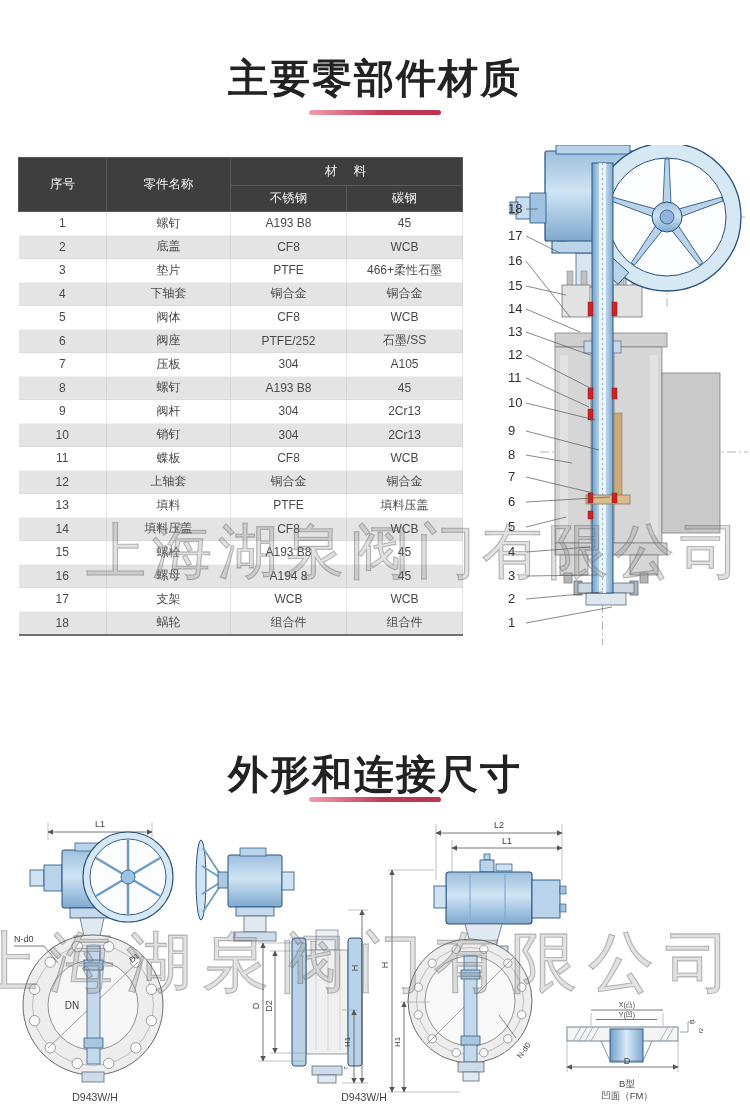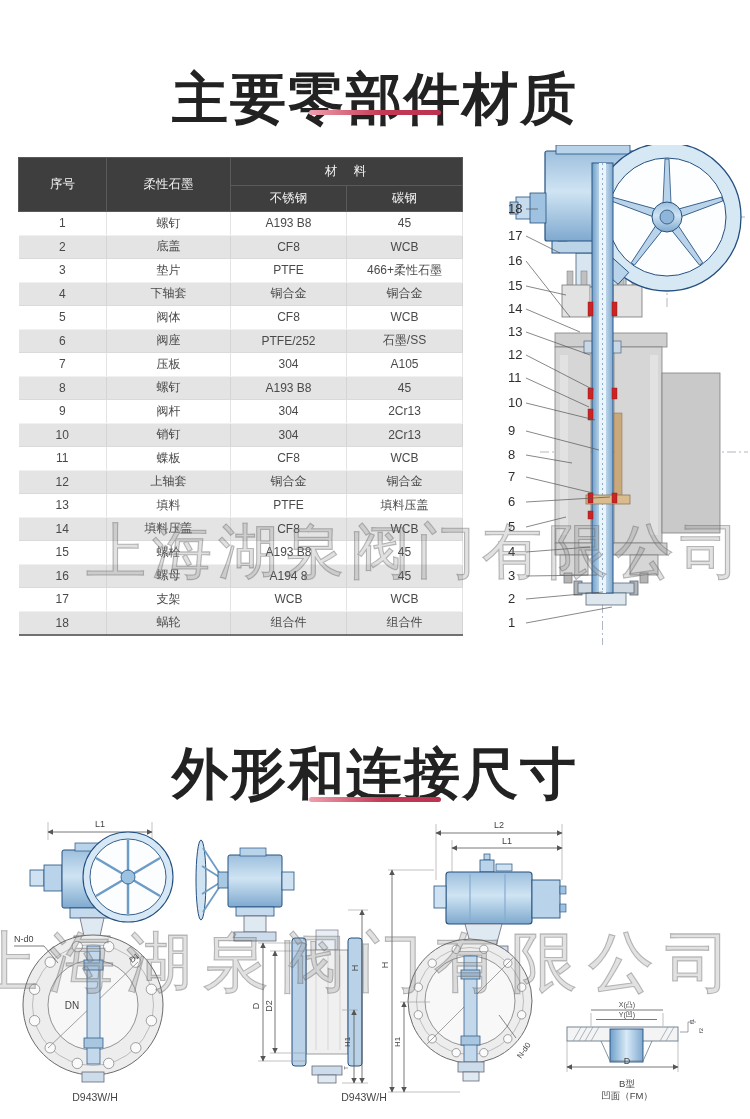--- a/index.html
+++ b/index.html
@@ -1,20 +1,20 @@
 <!DOCTYPE html>
 <html><head>
 <meta charset="utf-8">
 <style>
   html,body{margin:0;padding:0;background:#fff;}
   .page{position:relative;width:750px;height:1119px;background:#fff;overflow:hidden;
         font-family:"Liberation Sans",sans-serif;}
-  .sec-title{position:absolute;width:100%;text-align:center;font-size:56px;font-weight:800;
+  .sec-title{position:absolute;width:100%;text-align:center;font-size:40px;font-weight:800;
         color:#222;letter-spacing:2px;}
-  #t1{top:24px;} #t2{top:699px;}
+  #t1{top:24px;} #t2{top:720px;}
   .red-bar{position:absolute;left:50%;transform:translateX(-50%);width:132px;height:5px;
         border-radius:3px;background:linear-gradient(90deg,#ef9fae,#c43a55 55%,#bb3350);}
   #bar1{top:110px;} #bar2{top:797px;}
 
   
   .mat-table{position:absolute;left:18px;top:157px;width:444px;border-collapse:collapse;
         table-layout:fixed;border-bottom:2px solid #707070;}
   .mat-table th{background:#3e3e3e;color:#f2f2f2;font-weight:400;font-size:12.5px;
         border:1px solid #5a5a5a;padding:0;}
   .mat-table thead tr:first-child th{height:27px;}
@@ -53,21 +53,21 @@
   <table class="mat-table">
     <colgroup>
         <col style="width:88px">
         <col style="width:124px">
         <col style="width:116px">
         <col style="width:116px">
       </colgroup>
     <thead>
       <tr>
         <th rowspan="2">序号</th>
-        <th rowspan="2">柔性石墨</th>
+        <th rowspan="2">零件名称</th>
         <th colspan="2" class="th-mat">材　料</th>
       </tr>
       <tr>
         <th>不锈钢</th>
         <th>碳钢</th>
       </tr>
     </thead>
     <tbody>
         <tr>
           <td>1</td>

